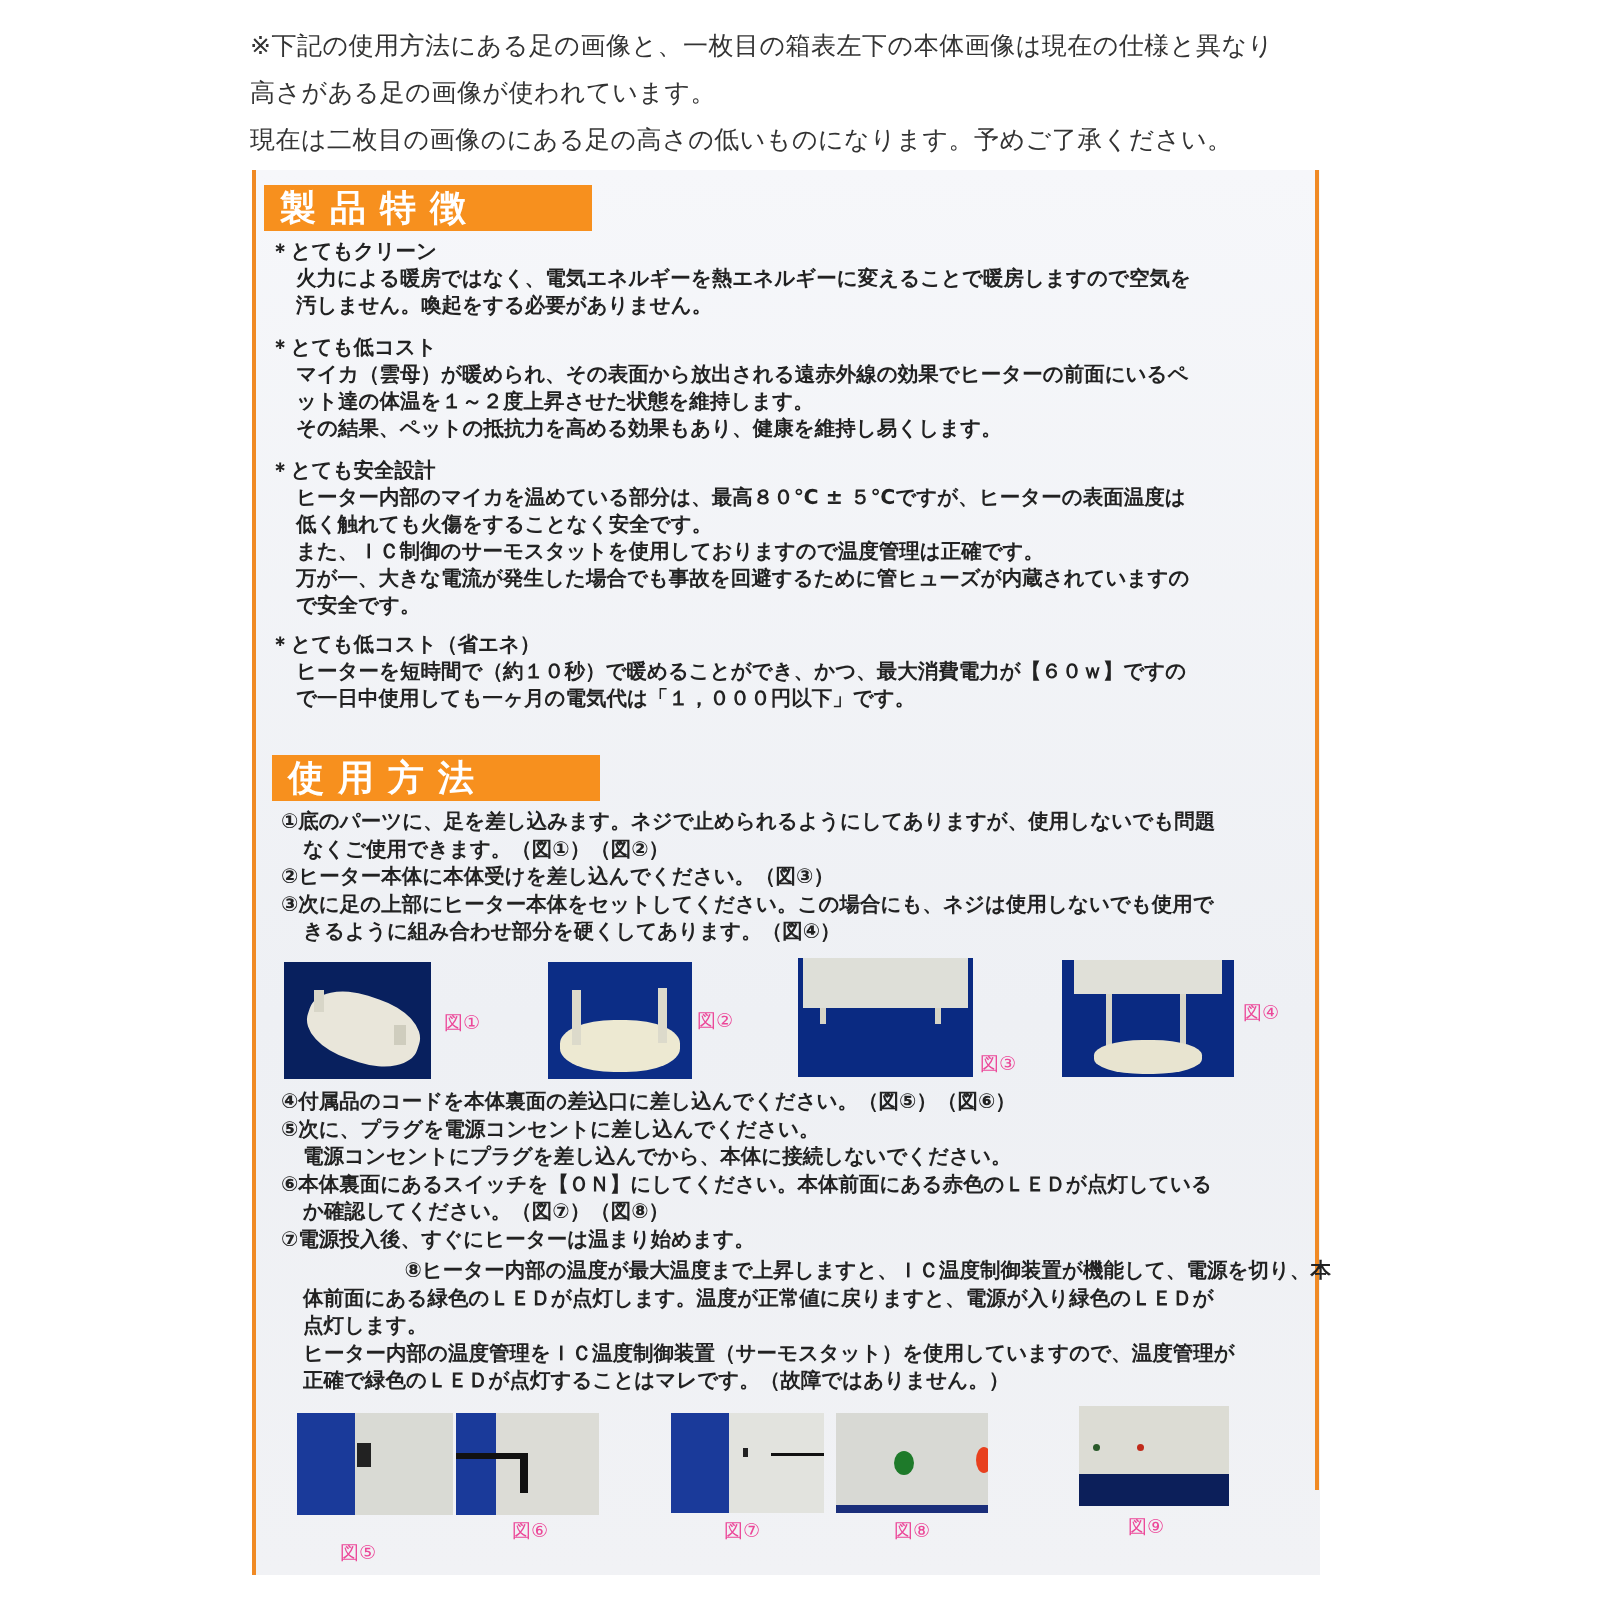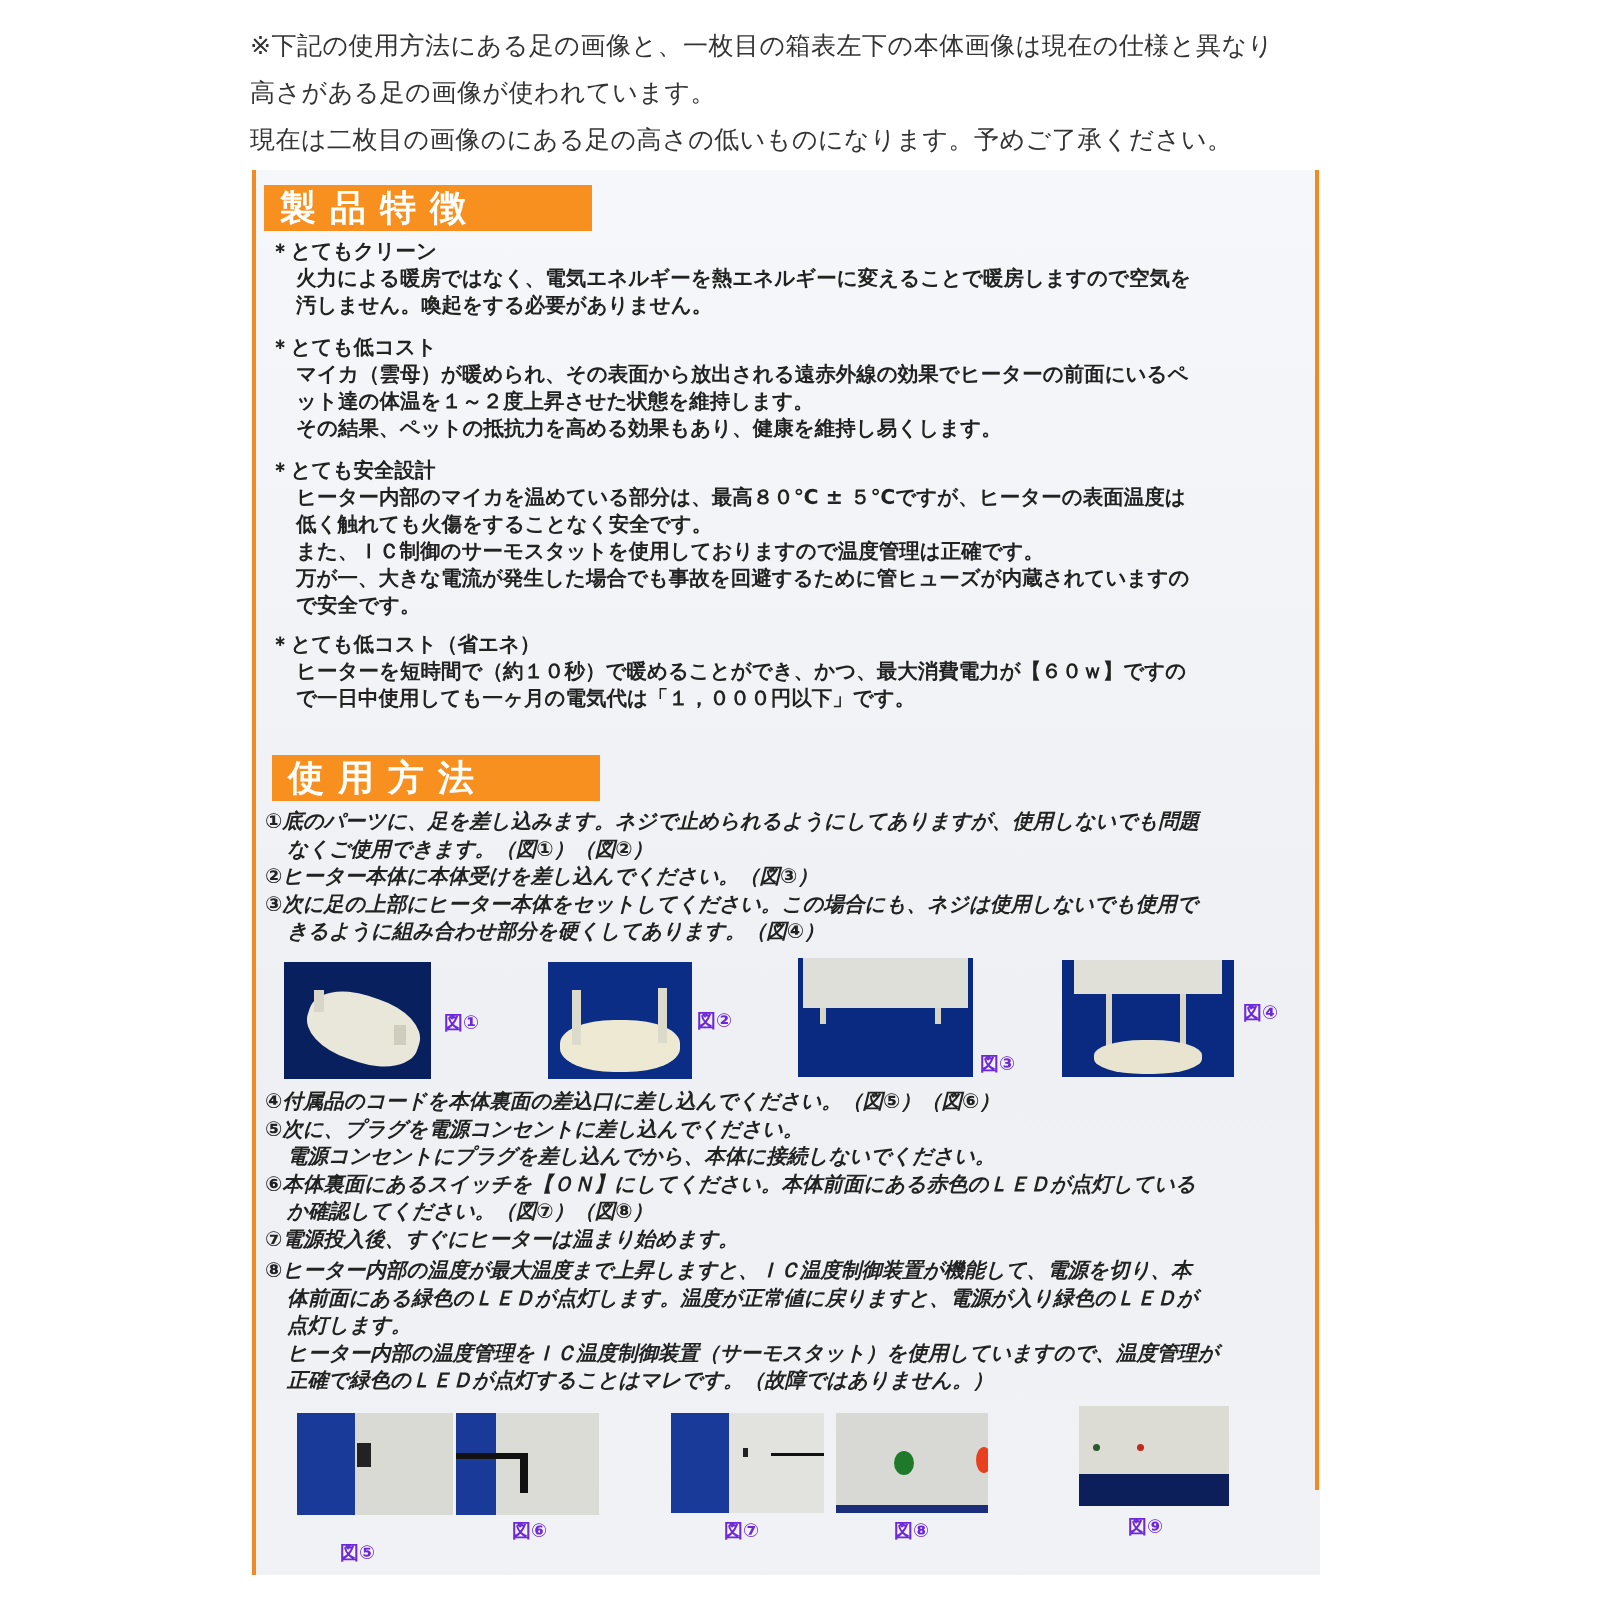--- a/index.html
+++ b/index.html
@@ -8,25 +8,25 @@
     .notice div { white-space:nowrap; }
     .panel { position:absolute; left:252px; top:170px; width:1068px; height:1405px; background:linear-gradient(180deg,#f6f7fa 0%,#eef0f4 60%,#f1f2f5 100%); }
     .rail-left { position:absolute; left:252px; top:170px; width:4px; height:1405px; background:#f08a24; }
     .rail-right { position:absolute; left:1315px; top:170px; width:4px; height:1320px; background:#f08a24; }
     .heading { position:absolute; height:46px; background:#f7901e; color:#fff; font-weight:bold; font-size:36px; line-height:46px; padding-left:16px; letter-spacing:14px; font-family:"DejaVu Sans", sans-serif; }
     .h1 { left:264px; top:185px; width:312px; }
     .h2 { left:272px; top:755px; width:312px; }
     .feat { position:absolute; left:270px; width:1040px; }
     .feat .title { font-size:20.5px; font-weight:bold; line-height:28px; white-space:nowrap; }
     .feat .line { font-size:20.5px; font-weight:bold; line-height:27px; padding-left:26px; white-space:nowrap; }
-    .steps { position:absolute; left:265px; width:1050px;font-style:italic; }
+    .steps { position:absolute; left:281px; width:1050px; }
     .steps .s { font-size:20.5px; font-weight:bold; line-height:27.5px; white-space:nowrap; }
     .steps .c { padding-left:22px; }
     .photo { position:absolute; background:#0b2a78; overflow:hidden; }
-    .fig-label { position:absolute; font-size:19px; font-weight:bold; color:#6d28d9; white-space:nowrap; }
+    .fig-label { position:absolute; font-size:19px; font-weight:normal; color:#ec4899; white-space:nowrap; }
     .shape { position:absolute; background:#e9e6da; }
   </style>
 </head>
 <body>
 
 <div class="notice">
   <div>※下記の使用方法にある足の画像と、一枚目の箱表左下の本体画像は現在の仕様と異なり</div>
   <div>高さがある足の画像が使われています。</div>
   <div>現在は二枚目の画像のにある足の高さの低いものになります。予めご了承ください。</div>
 </div>
@@ -104,21 +104,21 @@
 </div>
 <div class="fig-label" style="left:1243px; top:1000px;">図④</div>
 
 <div class="steps" style="top:1088px;">
   <div class="s">④付属品のコードを本体裏面の差込口に差し込んでください。（図⑤）（図⑥）</div>
   <div class="s">⑤次に、プラグを電源コンセントに差し込んでください。</div>
   <div class="s c">電源コンセントにプラグを差し込んでから、本体に接続しないでください。</div>
   <div class="s">⑥本体裏面にあるスイッチを【ＯＮ】にしてください。本体前面にある赤色のＬＥＤが点灯している</div>
   <div class="s c">か確認してください。（図⑦）（図⑧）</div>
   <div class="s">⑦電源投入後、すぐにヒーターは温まり始めます。</div>
-  <div class="s" style="margin-top:4px;">⑧ヒーター内部の温度が最大温度まで上昇しますと、ＩＣ温度制御装置が機能して、電源を切り、本</div>
+  <div class="s" style="margin-top:4px;text-align:right;">⑧ヒーター内部の温度が最大温度まで上昇しますと、ＩＣ温度制御装置が機能して、電源を切り、本</div>
   <div class="s c">体前面にある緑色のＬＥＤが点灯します。温度が正常値に戻りますと、電源が入り緑色のＬＥＤが</div>
   <div class="s c">点灯します。</div>
   <div class="s c">ヒーター内部の温度管理をＩＣ温度制御装置（サーモスタット）を使用していますので、温度管理が</div>
   <div class="s c">正確で緑色のＬＥＤが点灯することはマレです。（故障ではありません。）</div>
 </div>
 
 <div class="photo" style="left:297px; top:1413px; width:156px; height:102px; background:#1a3a9a;">
   <div class="shape" style="left:58px; top:0; width:98px; height:102px; background:#d9dad4;"></div>
   <div class="shape" style="left:60px; top:30px; width:14px; height:24px; background:#222;"></div>
 </div>

